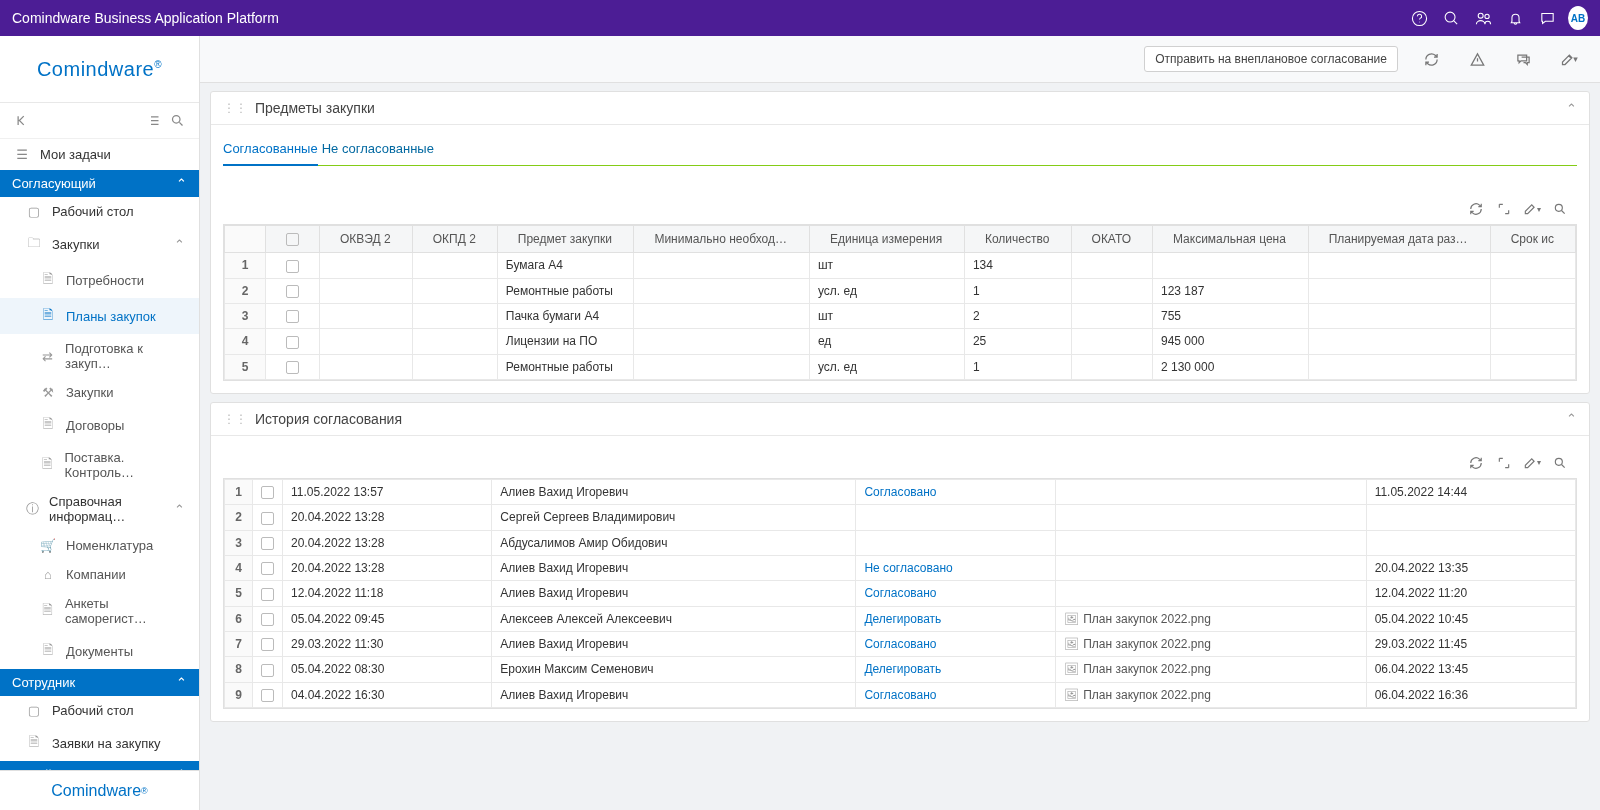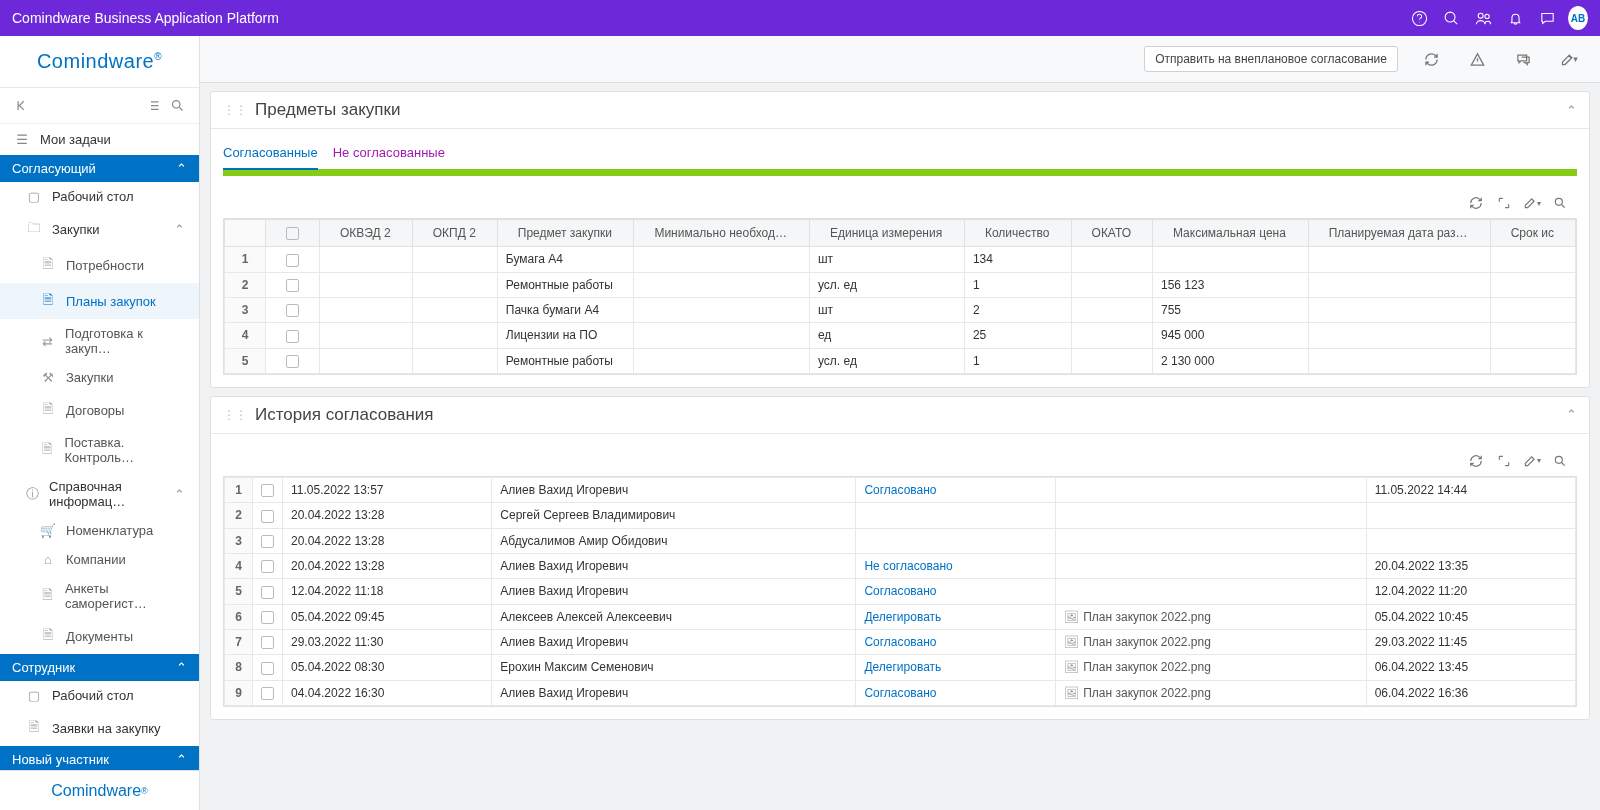--- a/index.html
+++ b/index.html
@@ -1,25 +1,25 @@
 <!DOCTYPE html>
 <html><head>
 <meta charset="utf-8">
 <style>
 *{box-sizing:border-box;margin:0;padding:0;font-family:"Segoe UI",Arial,sans-serif}
 body{background:#f0f2f4;font-size:13px;color:#333;overflow:hidden}
-.topbar{height:36px;background:#6d28d9;color:#fff;display:flex;align-items:center;padding:8px 12px}
+.topbar{height:36px;background:#4c1d95;color:#fff;display:flex;align-items:center;padding:8px 12px}
 .topbar-title{font-size:14px;font-weight:500}
 .topbar-spacer{flex:1}
 .topbar-icon{width:30px;height:30px;display:flex;align-items:center;justify-content:center;cursor:pointer;margin-left:2px}
 .topbar-icon svg{fill:none;stroke:#fff;stroke-width:1.5}
 .avatar{width:20px;height:24px;border-radius:50%;background:#fff;color:#0072c6;display:flex;align-items:center;justify-content:center;font-size:10px;font-weight:600;margin-left:6px;cursor:pointer}
 .main-layout{display:flex;height:calc(100vh - 36px)}
 .sidebar{width:200px;background:#fff;border-right:1px solid #e0e0e0;display:flex;flex-direction:column}
-.sidebar-logo{height:52px;display:flex;align-items:center;justify-content:center;border-bottom:1px solid #e8e8e8}
+.sidebar-logo{height:67px;display:flex;align-items:center;justify-content:center;border-bottom:1px solid #e8e8e8}
 .sidebar-logo .logo-text{color:#0072c6;font-size:20px;font-weight:400;letter-spacing:0.5px}
 .sidebar-logo .reg{color:#0072c6;font-size:10px;vertical-align:super}
 .sidebar-toolbar{height:36px;display:flex;align-items:center;padding:0 10px;border-bottom:1px solid #f0f0f0}
 .sidebar-toolbar .t-icon{width:24px;height:24px;display:flex;align-items:center;justify-content:center;cursor:pointer;color:#888}
 .sidebar-toolbar .spacer{flex:1}
 .sidebar-content{flex:1;overflow-y:auto}
 .nav-flat{padding:8px 14px;display:flex;align-items:center;gap:10px;cursor:pointer;color:#333}
 .nav-flat .nav-icon{width:16px;display:flex;align-items:center;justify-content:center;color:#888}
 .nav-section{background:#0072c6;color:#fff;padding:6px 12px;display:flex;align-items:center;gap:8px;cursor:pointer;font-size:13px}
 .nav-section .chv{margin-left:auto}
@@ -40,25 +40,25 @@
 .breadcrumb .sep{color:#999;margin:0 4px}
 .page-title{font-size:18px;color:#333;margin-top:2px;display:flex;align-items:center;gap:6px}
 .page-title .drop{color:#0072c6;cursor:pointer}
 .header-actions{margin-left:auto;display:flex;align-items:center;gap:20px}
 .header-btn{background:#fff;border:1px solid #d0d0d0;border-radius:3px;padding:5px 10px;font-size:12px;cursor:pointer;color:#444}
 .header-icon{width:26px;height:26px;display:flex;align-items:center;justify-content:center;cursor:pointer;color:#777;border:1px solid transparent;border-radius:3px}
 .panels{flex:1;overflow-y:auto;padding:0 0 10px 0}
 .panel{margin:8px 10px;background:#fff;border:1px solid #e0e0e0;border-radius:3px}
 .panel-header{display:flex;align-items:center;padding:8px 12px;border-bottom:1px solid #e8e8e8}
 .panel-header .grip{color:#bbb;margin-right:8px;font-size:12px}
-.panel-title{font-size:17px;color:#444}
+.panel-title{font-size:14px;color:#444}
 .panel-header .chv{margin-left:auto;color:#999;cursor:pointer}
 .panel-body{padding:12px}
-.tabs{display:flex;gap:15px;border-bottom:7px solid #84cc16;margin-bottom:12px}
-.tab{padding:4px 0 8px 0;cursor:pointer;color:#a21caf;font-size:13px}
+.tabs{display:flex;gap:4px;border-bottom:1px solid #84cc16;margin-bottom:28px}
+.tab{padding:4px 0 8px 0;cursor:pointer;color:#0369a1;font-size:13px}
 .tab.active{color:#0072c6;border-bottom:2px solid #0072c6;margin-bottom:-1px}
 .grid-toolbar{display:flex;justify-content:flex-end;gap:6px;padding:4px 6px}
 .grid-tool{width:22px;height:22px;display:flex;align-items:center;justify-content:center;cursor:pointer;color:#777}
 .grid-wrap{border:1px solid #e0e0e0;overflow-x:auto}
 .grid{border-collapse:collapse;width:100%;min-width:1270px}
 .grid th{background:#f5f6f7;border:1px solid #e0e0e0;padding:6px 20px;text-align:left;font-weight:400;color:#555;font-size:12px;white-space:nowrap}
 .grid td{border:1px solid #e8e8e8;padding:5px 8px;font-size:12px;color:#333}
 .grid .rownum{width:28px;text-align:center;background:#fafafa;color:#666;font-weight:600}
 .grid .chk{width:30px;text-align:center}
 .chkbox{width:13px;height:13px;border:1px solid #bbb;display:inline-block;border-radius:2px;cursor:pointer;vertical-align:middle}
@@ -316,21 +316,21 @@
                   <tr>
                     <td class="rownum">2</td>
                     <td class="chk"><span class="chkbox"></span></td>
                     <td></td>
                     <td></td>
                     <td>Ремонтные работы</td>
                     <td></td>
                     <td>усл. ед</td>
                     <td>1</td>
                     <td></td>
-                    <td>156 123</td>
+                    <td>123 187</td>
                     <td></td>
                     <td></td>
                   </tr>
                   <tr>
                     <td class="rownum">3</td>
                     <td class="chk"><span class="chkbox"></span></td>
                     <td></td>
                     <td></td>
                     <td>Пачка бумаги А4</td>
                     <td></td>

